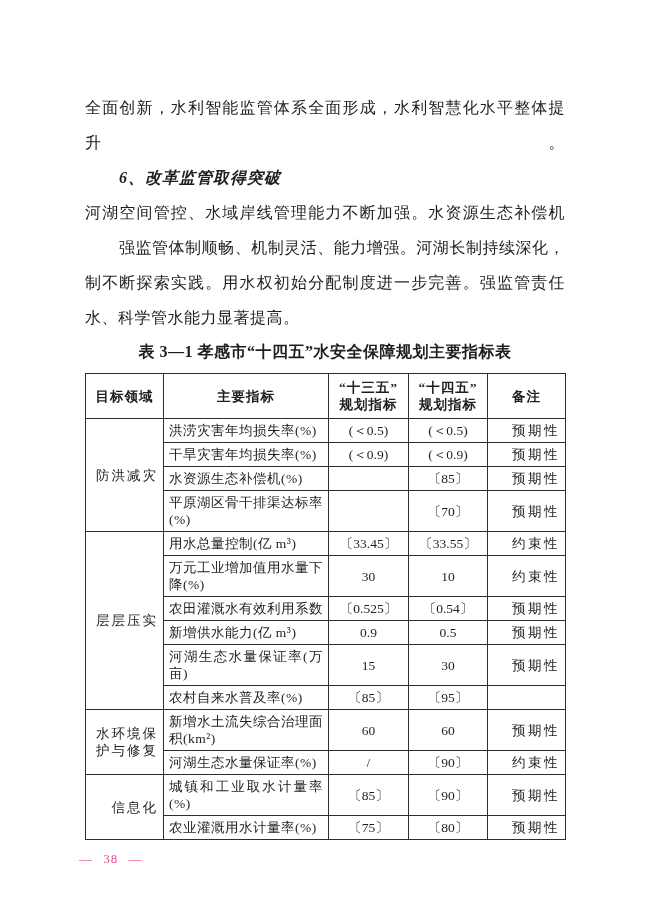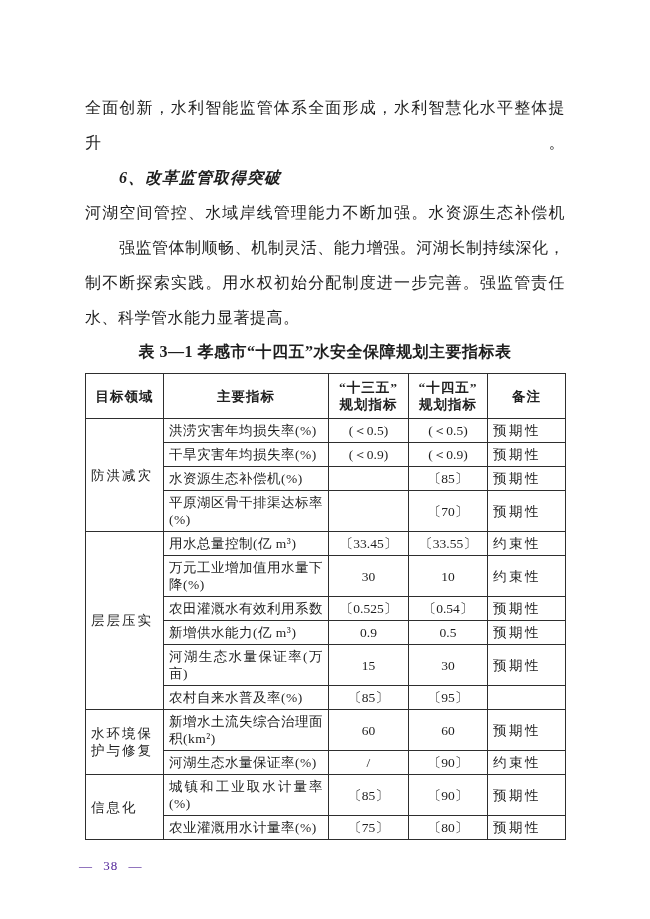--- a/index.html
+++ b/index.html
@@ -34,29 +34,29 @@
   }
   table.indicators td,table.indicators th{
     border:1px solid #2e2e2e;line-height:17px;vertical-align:middle;
     padding:3px 5px;box-sizing:border-box;
   }
   table.indicators th{
     font-weight:700;text-align:center;white-space:pre-line;
     letter-spacing:1px;padding:5px 2px;
   }
   td.group{
-    text-align:left;letter-spacing:2px;padding:3px 4px;
+    text-align:right;letter-spacing:2px;padding:3px 4px;
   }
   td.ind{
     text-align:justify;letter-spacing:0.5px;padding-left:7px;padding-right:7px;
   }
   td.val{text-align:center;}
-  td.note{text-align:left;letter-spacing:2.5px;}
+  td.note{text-align:right;letter-spacing:2.5px;}
   .page-number{
-    font-size:13px;color:#4c1d95;margin-top:18px;margin-left:-6px;
+    font-size:13px;color:#ec4899;margin-top:11px;margin-left:-6px;
     letter-spacing:1px;word-spacing:6px;
   }
 </style>
 </head>
 <body>
 
 <div class="page">
 
   <div class="body-line justify-full">全面创新，水利智能监管体系全面形成，水利智慧化水平整体提升。</div>
 

